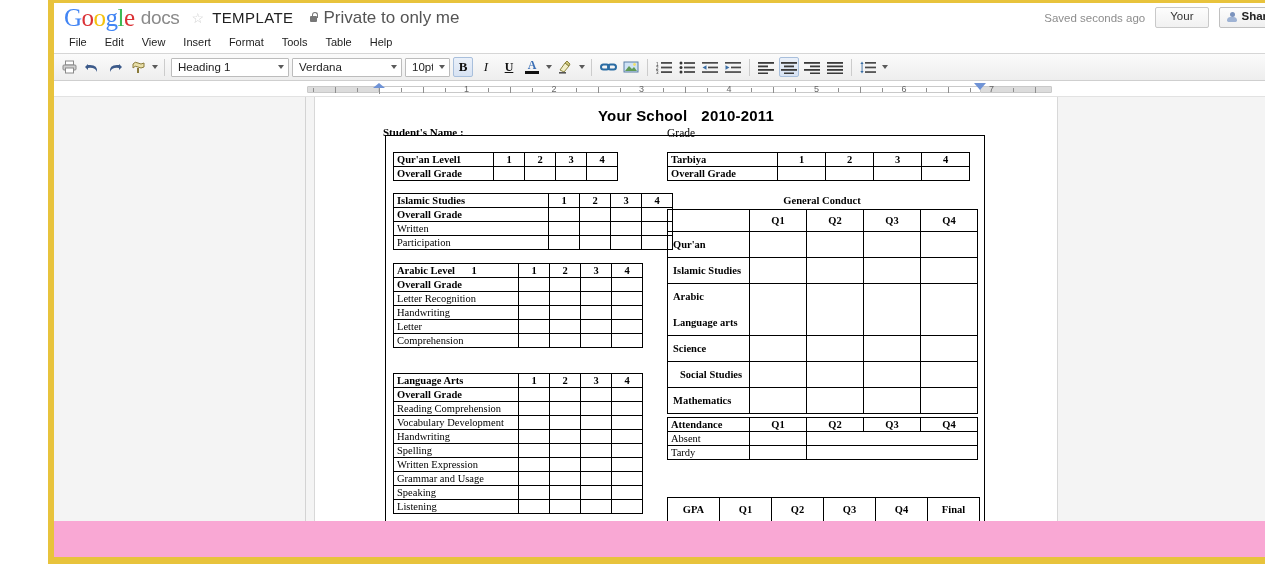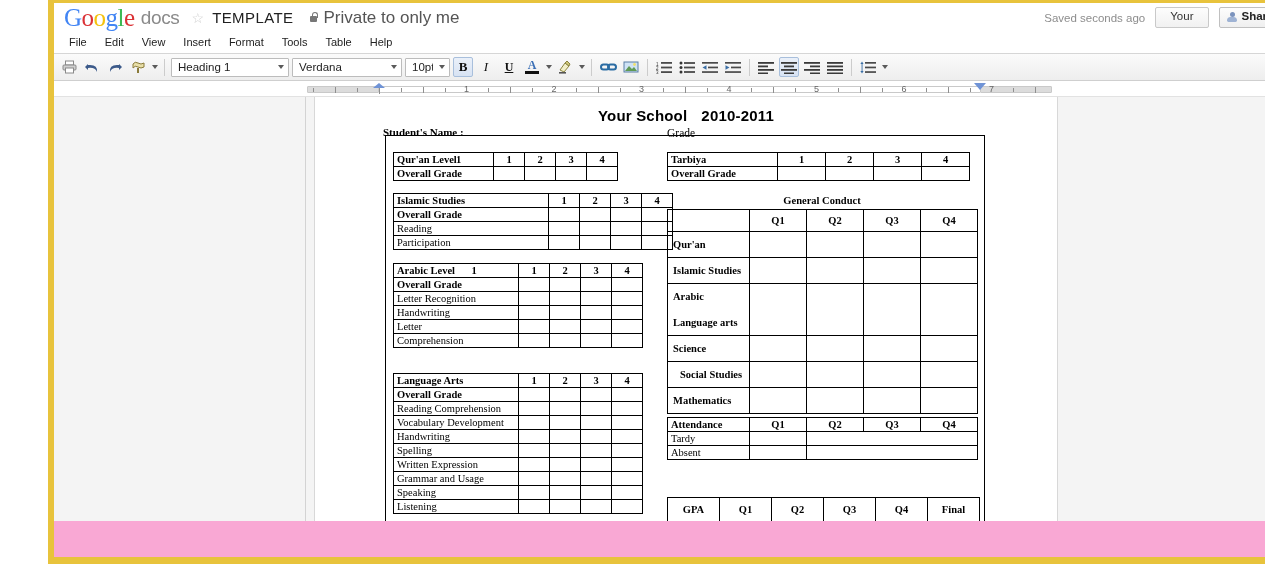--- a/index.html
+++ b/index.html
@@ -688,21 +688,21 @@
                   <td class="num" style="width:31px;">4</td>
                 </tr>
                 <tr>
                   <td class="b" style="">Overall Grade</td>
                   <td class="blank" style=""></td>
                   <td class="blank" style=""></td>
                   <td class="blank" style=""></td>
                   <td class="blank" style=""></td>
                 </tr>
                 <tr>
-                  <td class="" style="">Reading</td>
+                  <td class="" style="">Written</td>
                   <td class="blank" style=""></td>
                   <td class="blank" style=""></td>
                   <td class="blank" style=""></td>
                   <td class="blank" style=""></td>
                 </tr>
                 <tr>
                   <td class="" style="">Participation</td>
                   <td class="blank" style=""></td>
                   <td class="blank" style=""></td>
                   <td class="blank" style=""></td>
@@ -894,26 +894,26 @@
             <table class="tbl" id="attendance" style="left:352px;top:320px;">
               <tbody>
                 <tr>
                   <td class="b" style="width:82px;">Attendance</td>
                   <td class="c b" style="width:57px;">Q1</td>
                   <td class="c b" style="width:57px;">Q2</td>
                   <td class="c b" style="width:57px;">Q3</td>
                   <td class="c b" style="width:57px;">Q4</td>
                 </tr>
                 <tr>
-                  <td>Tardy</td>
+                  <td>Absent</td>
                   <td class="blank"></td>
                   <td class="blank" colspan="3"></td>
                 </tr>
                 <tr>
-                  <td>Absent</td>
+                  <td>Tardy</td>
                   <td class="blank"></td>
                   <td class="blank" colspan="3"></td>
                 </tr>
               </tbody>
             </table>
             <table class="tbl" id="gpa" style="left:352px;top:400px;">
               <tbody>
                 <tr>
                   <td class="c b" style="width:52px;height:24px;">GPA</td>
                   <td class="c b" style="width:52px;height:24px;">Q1</td>

